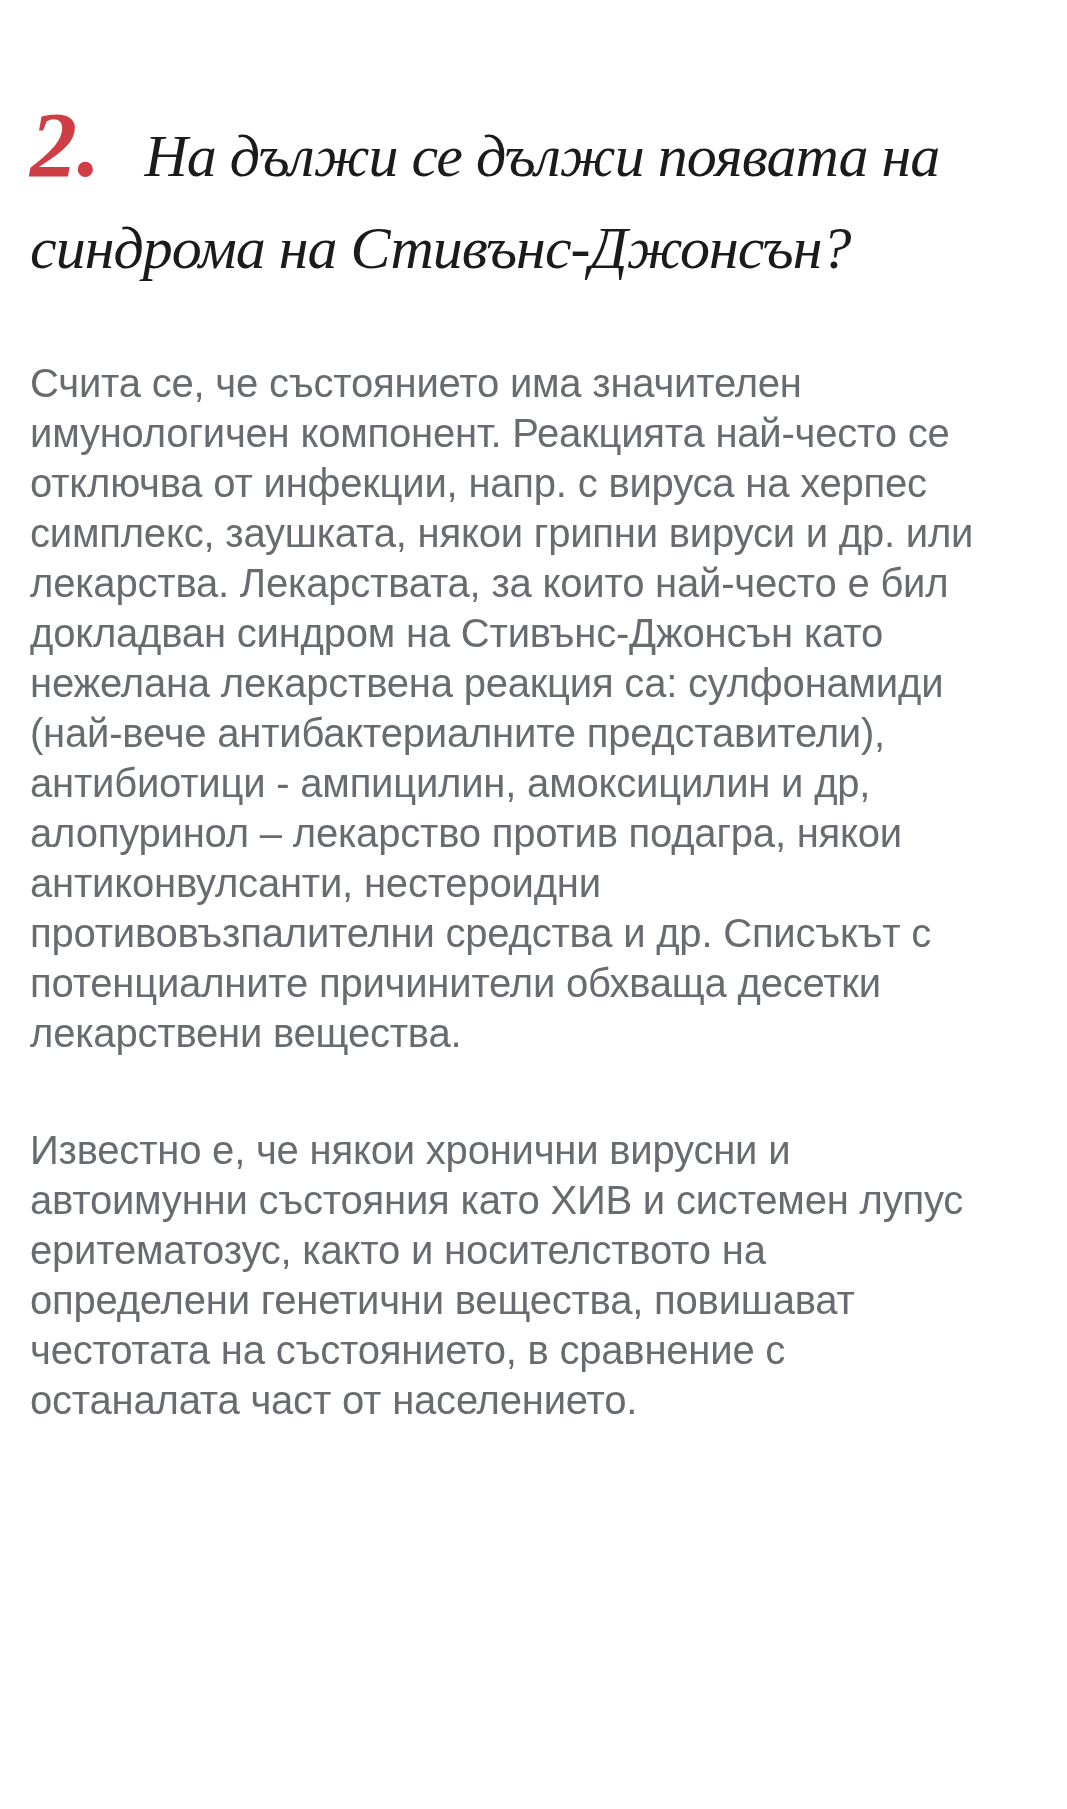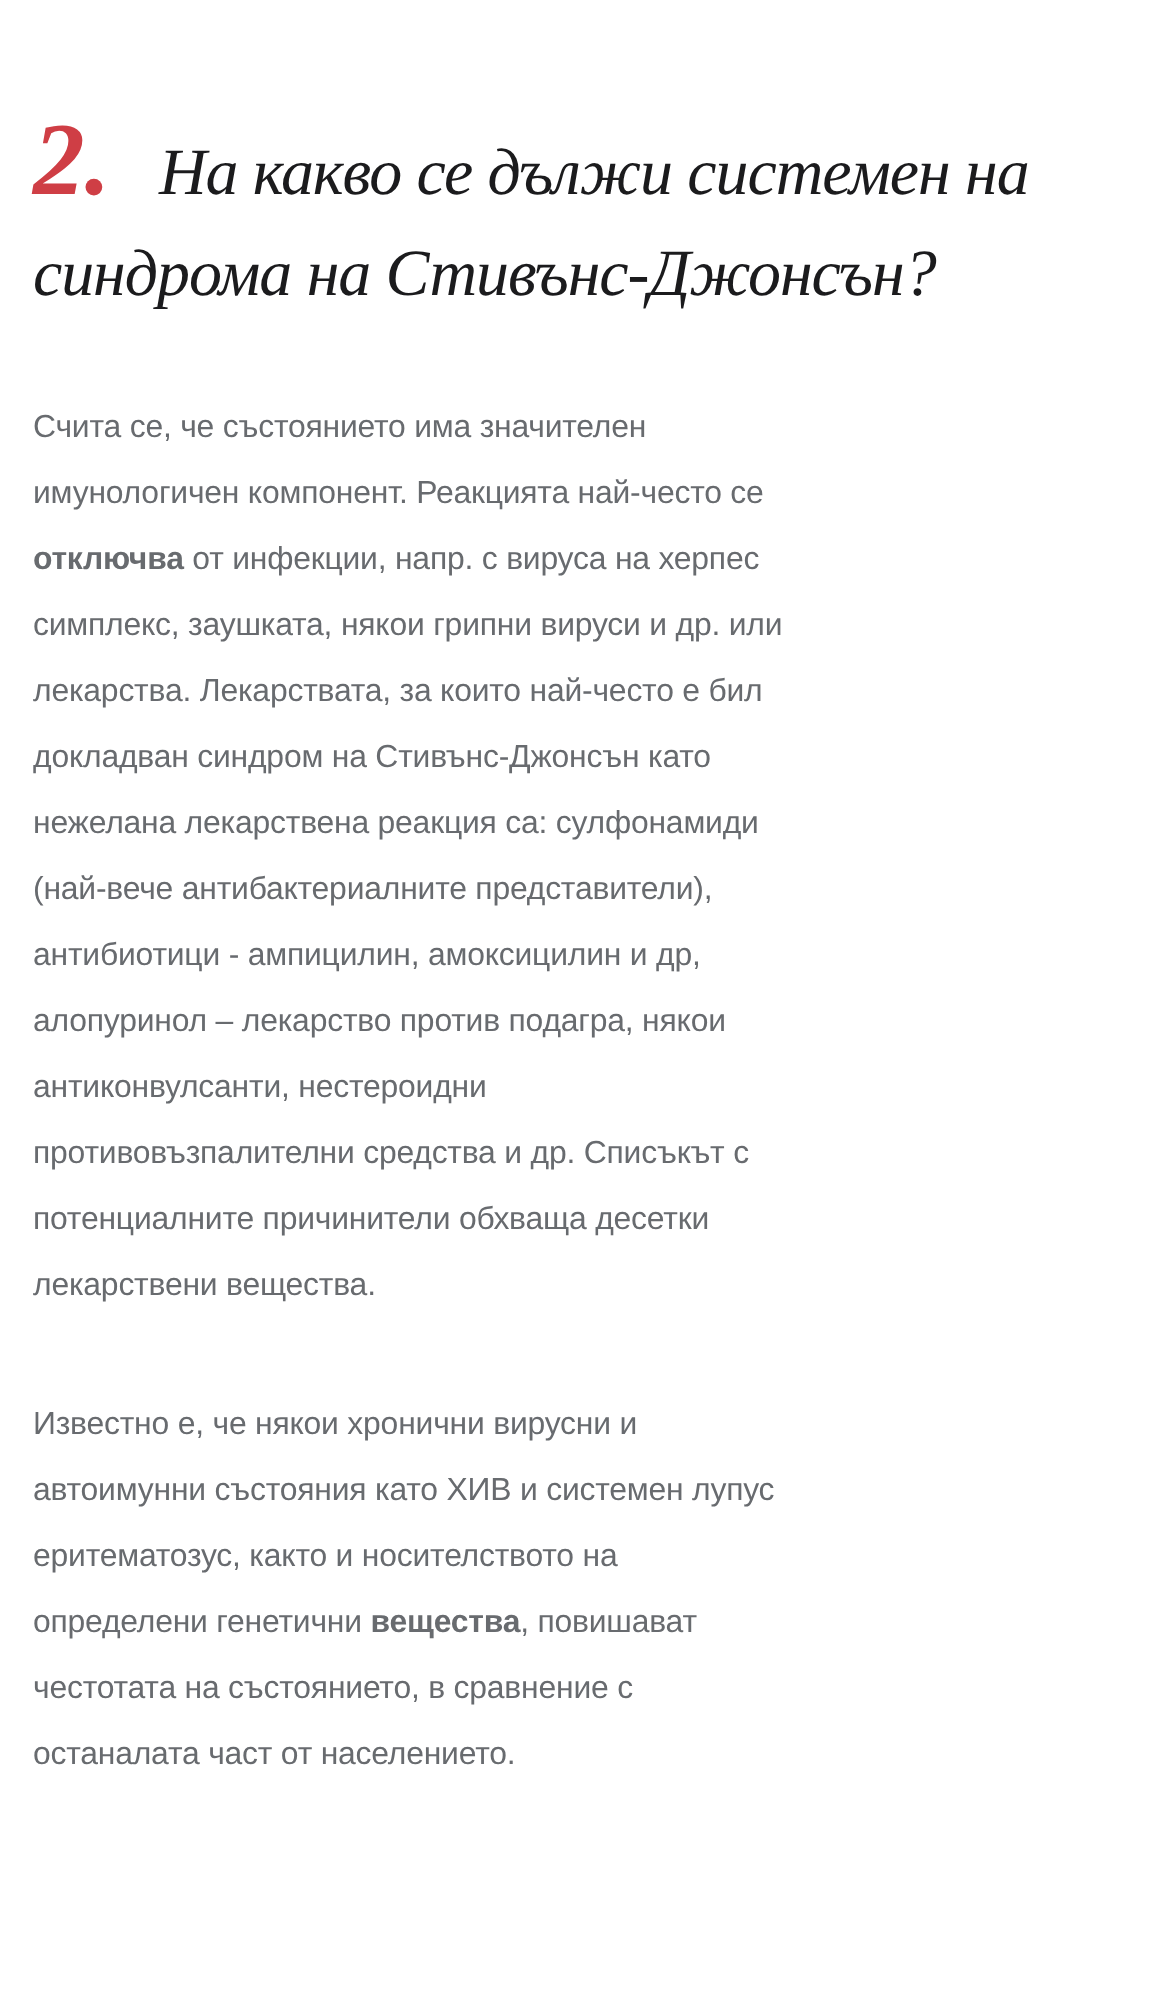--- a/index.html
+++ b/index.html
@@ -38,35 +38,35 @@
     font-size:94px;
     line-height:0;
     color:var(--red);
     margin-right:44px;
     letter-spacing:0;
   }
   .article-body p{
     margin:0 0 67px 0;
     font-family:"Liberation Sans", sans-serif;
     font-weight:400;
-    font-size:29px;
-    line-height:60px;
+    font-size:40px;
+    line-height:50px;
     color:var(--body);
     white-space:pre-line;
     letter-spacing:-0.2px;
   }
   .article-body p .b{
-    font-weight:700;
+    font-weight:400;
   }
 </style>
 </head>
 <body>
 
 <main class="page">
-  <h2 class="section-heading"><span class="num">2.</span><span>На какво се дължи системен на
+  <h2 class="section-heading"><span class="num">2.</span><span>На дължи се дължи появата на
 синдрома на Стивънс-Джонсън?</span></h2>
   <div class="article-body">
       <p><span>Счита се, че състоянието има значителен
 имунологичен компонент. Реакцията най-често се
 </span><span class="b">отключва</span><span> от инфекции, напр. с вируса на херпес
 симплекс, заушката, някои грипни вируси и др. или
 лекарства. Лекарствата, за които най-често е бил
 докладван синдром на Стивънс-Джонсън като
 нежелана лекарствена реакция са: сулфонамиди
 (най-вече антибактериалните представители),

